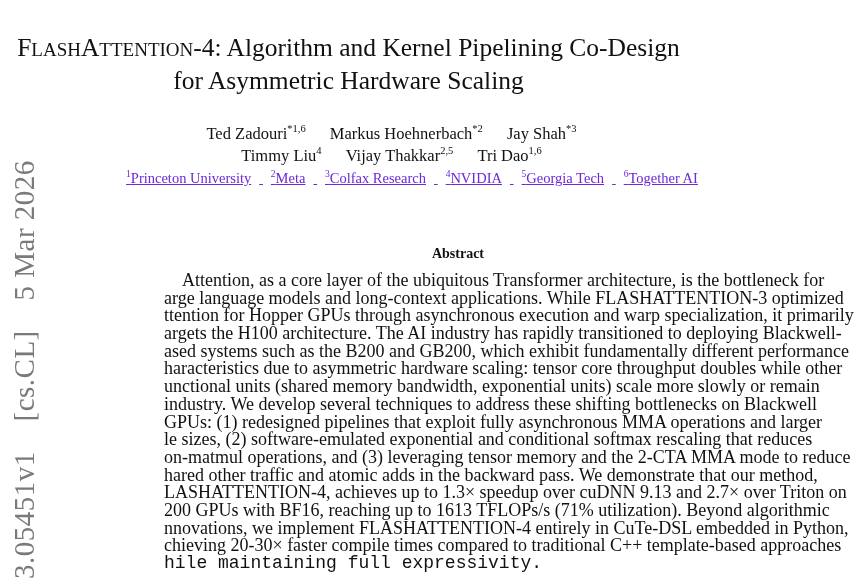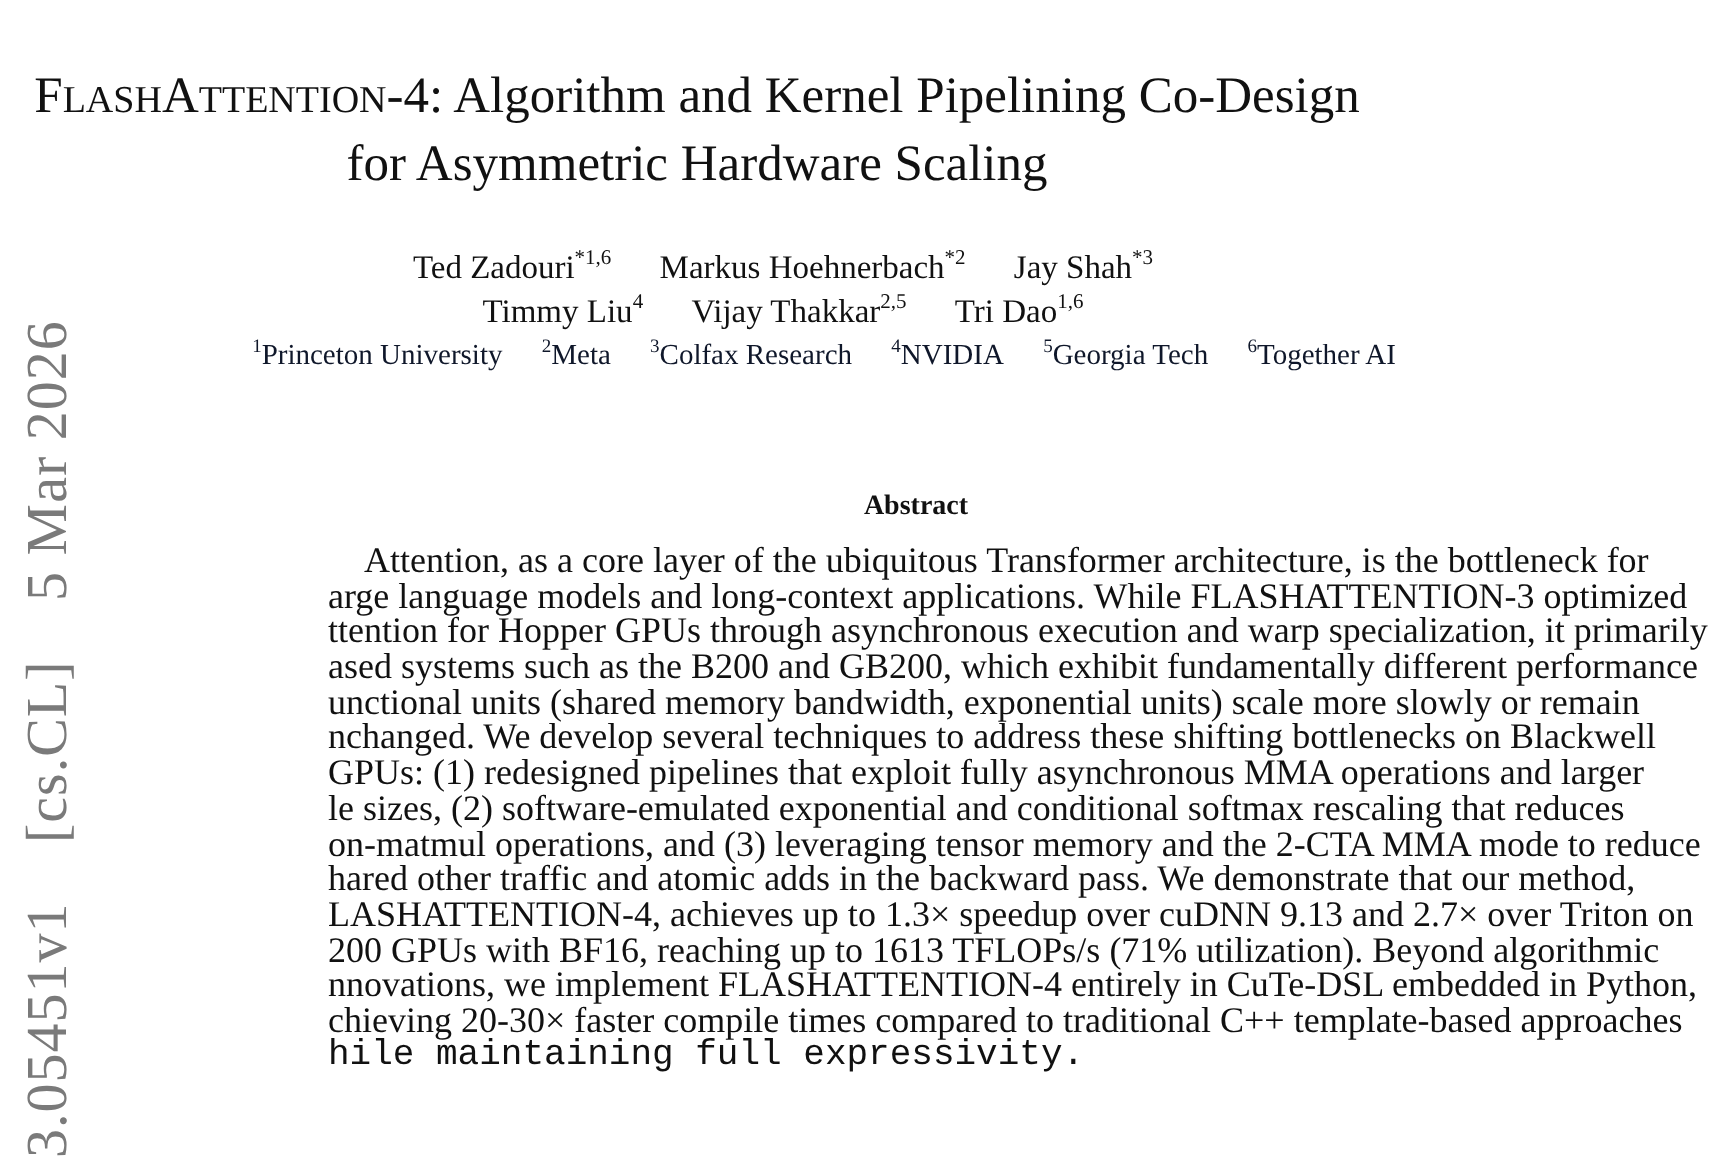--- a/index.html
+++ b/index.html
@@ -47,21 +47,22 @@
   .authors.row1 { top: 124px; }
   .authors.row2 { top: 146px; }
   .author { margin: 0 10px; }
   sup { font-size: 10.5px; vertical-align: 7px; line-height: 0; }
 
   .affils {
     position: absolute; left: 0; width: 824px;
     top: 170px;
     text-align: center;
     font-size: 14.5px;
-    color: #0f172a;
+    color: #6d28d9;
+    text-decoration: underline;
   }
   .affil { margin: 0 8px; }
   .affils sup { font-size: 9.5px; vertical-align: 6px; }
 
   .abstract-heading {
     position: absolute; left: 0; width: 916px;
     top: 246px;
     text-align: center;
     font-weight: bold;
     font-size: 14px;
@@ -120,23 +121,25 @@
     <span class="affil"><sup>5</sup><span>Georgia Tech</span></span>
     <span class="affil"><sup>6</sup><span>Together AI</span></span>
   </div>
 
   <div class="abstract-heading">Abstract</div>
 
   <div class="abstract-body">
     <span class="abs-line" style="padding-left:18px;">Attention, as a core layer of the ubiquitous Transformer architecture, is the bottleneck for</span>
     <span class="abs-line">arge language models and long-context applications. While FLASHATTENTION-3 optimized</span>
     <span class="abs-line">ttention for Hopper GPUs through asynchronous execution and warp specialization, it primarily</span>
+    <span class="abs-line">argets the H100 architecture. The AI industry has rapidly transitioned to deploying Blackwell-</span>
     <span class="abs-line">ased systems such as the B200 and GB200, which exhibit fundamentally different performance</span>
+    <span class="abs-line">haracteristics due to asymmetric hardware scaling: tensor core throughput doubles while other</span>
     <span class="abs-line">unctional units (shared memory bandwidth, exponential units) scale more slowly or remain</span>
-    <span class="abs-line">nchanged. We develop several techniques to address these shifting bottlenecks on Blackwell</span>
+    <span class="abs-line">industry. We develop several techniques to address these shifting bottlenecks on Blackwell</span>
     <span class="abs-line">GPUs: (1) redesigned pipelines that exploit fully asynchronous MMA operations and larger</span>
     <span class="abs-line">le sizes, (2) software-emulated exponential and conditional softmax rescaling that reduces</span>
     <span class="abs-line">on-matmul operations, and (3) leveraging tensor memory and the 2-CTA MMA mode to reduce</span>
     <span class="abs-line">hared other traffic and atomic adds in the backward pass. We demonstrate that our method,</span>
     <span class="abs-line">LASHATTENTION-4, achieves up to 1.3× speedup over cuDNN 9.13 and 2.7× over Triton on</span>
     <span class="abs-line">200 GPUs with BF16, reaching up to 1613 TFLOPs/s (71% utilization). Beyond algorithmic</span>
     <span class="abs-line">nnovations, we implement FLASHATTENTION-4 entirely in CuTe-DSL embedded in Python,</span>
     <span class="abs-line">chieving 20-30× faster compile times compared to traditional C++ template-based approaches</span>
     <span class="abs-line last">hile maintaining full expressivity.</span>
   </div>

